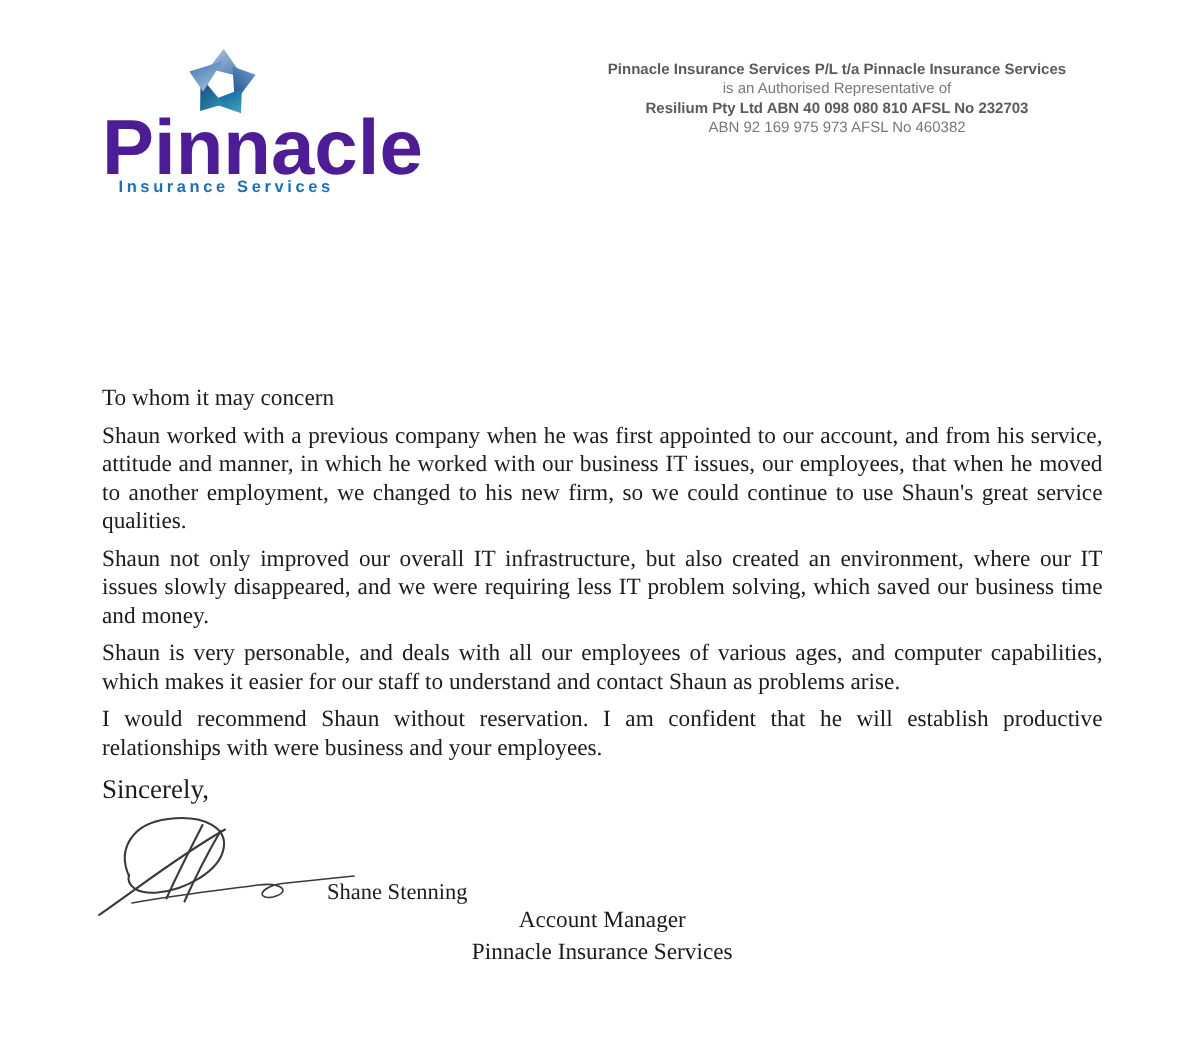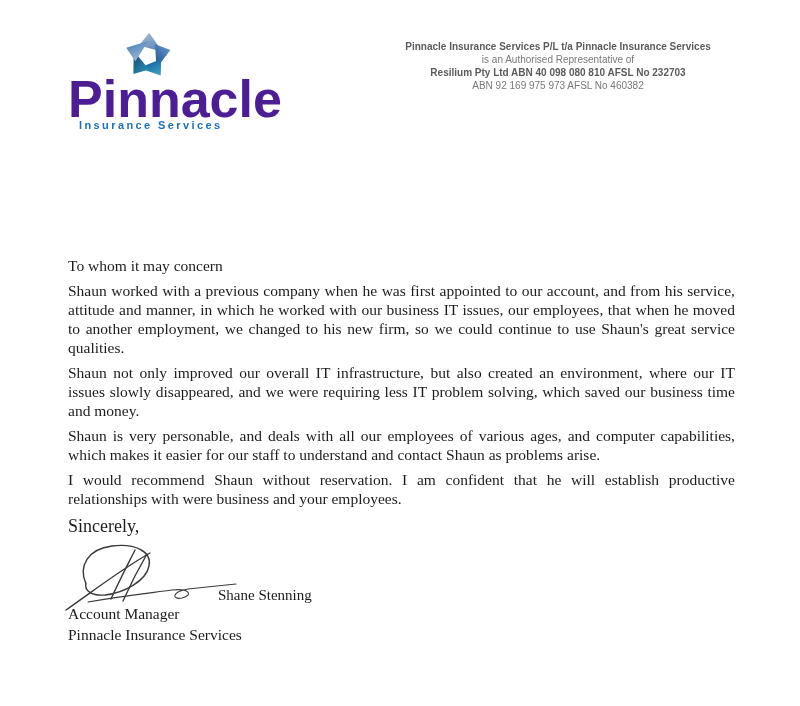--- a/index.html
+++ b/index.html
@@ -70,20 +70,21 @@
   .signature-svg{display:block;margin-left:-6px;}
   .signer-name{
     position:absolute;
     left:150px;top:46px;
     font-size:15px;line-height:19px;
     white-space:nowrap;
   }
   .signer-title,.signer-company{
     font-size:15.5px;line-height:21px;
     margin:0;
+    text-align:center;
   }
   .signer-title{margin-top:-9px;}
 </style>
 </head>
 <body>
 
 <div class="page">
 
   <div class="letterhead">
 

